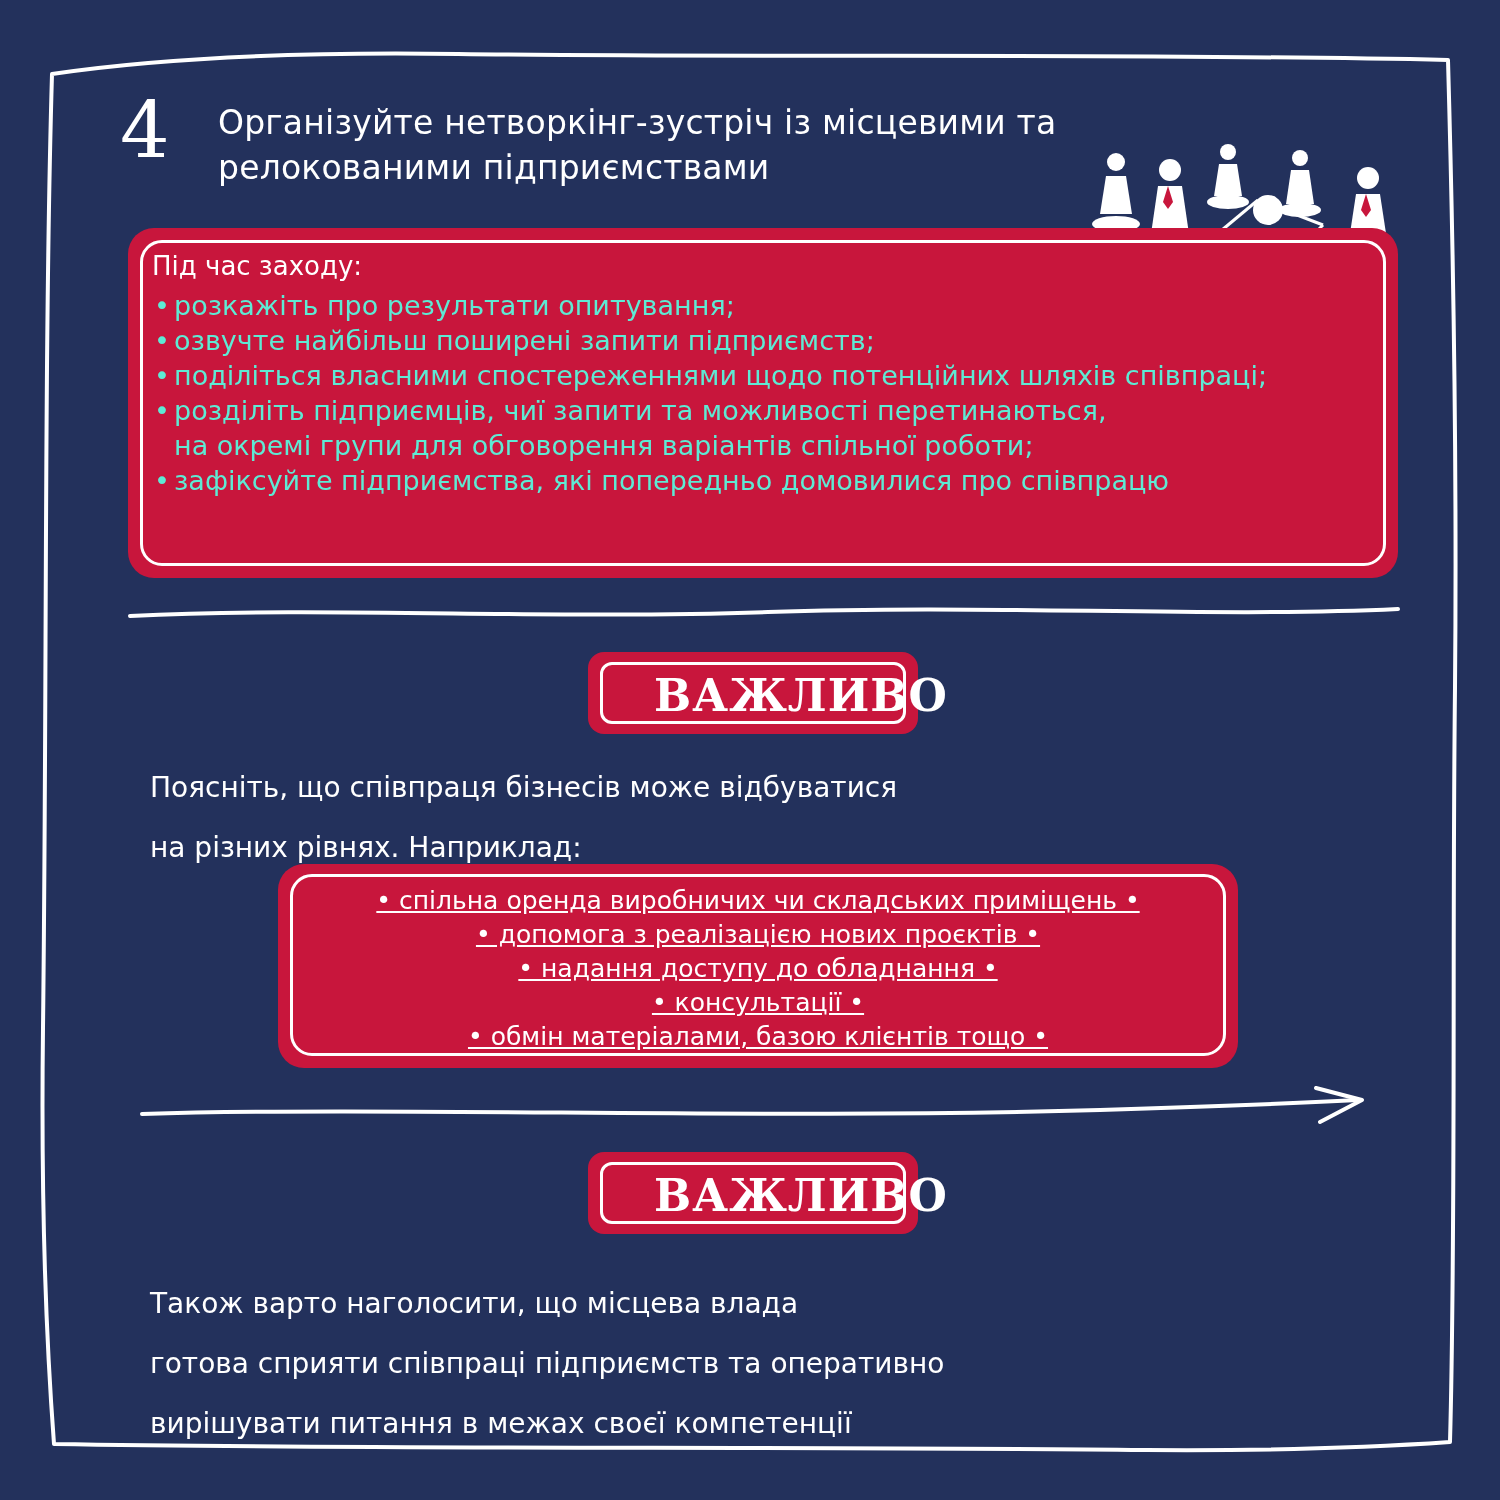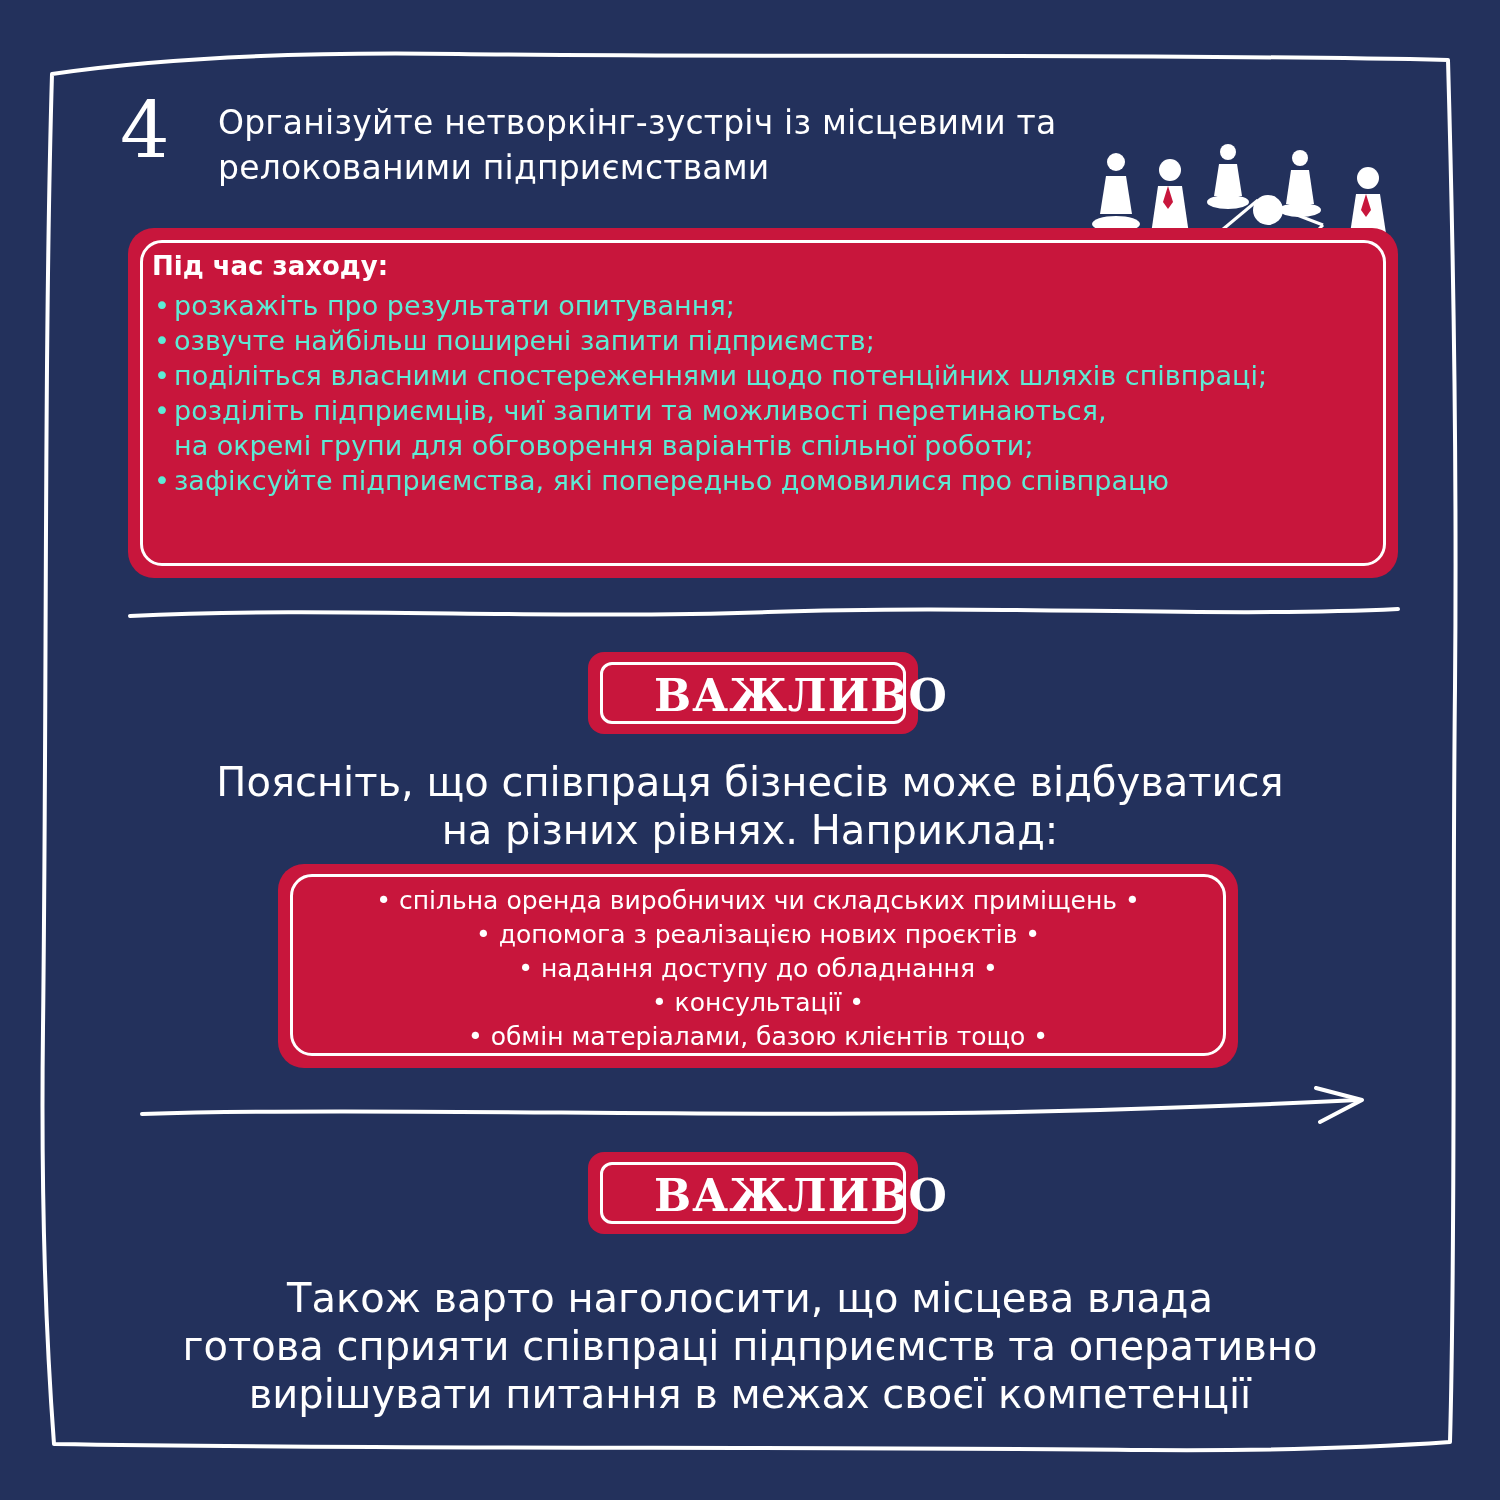--- a/index.html
+++ b/index.html
@@ -94,21 +94,20 @@
     position: absolute;
     left: 152px;
     top: 249px;
     width: 1230px;
   }
   .list-lead {
     font-size: 26px;
     line-height: 34px;
     margin-bottom: 5px;
     color: #ffffff;
-    font-weight: bold;
   }
   .list-item {
     font-size: 27px;
     line-height: 35px;
     color: #5eead4;
     white-space: pre-line;
     text-indent: 0;
     padding-left: 22px;
     position: relative;
   }
@@ -165,23 +164,22 @@
   #badge1Out { left: 600px; top: 662px; width: 306px; height: 62px; }
   #badge1Txt { left: 588px; top: 670px; width: 330px; }
 
   #badge2 { left: 588px; top: 1152px; width: 330px; height: 82px; }
   #badge2Out { left: 600px; top: 1162px; width: 306px; height: 62px; }
   #badge2Txt { left: 588px; top: 1170px; width: 330px; }
 
   
   .para {
     position: absolute;
-    text-align: center;
-    font-size: 40px;
-    line-height: 48px;
+    font-size: 28px;
+    line-height: 60px;
     color: #ffffff;
     white-space: pre-line;
   }
   #para1 { left: 150px; top: 758px; width: 1200px; }
   #para2 { left: 150px; top: 1262px; width: 1200px; margin-top: 12px; }
 
   
   #exCard {
     left: 278px;
     top: 864px;
@@ -198,20 +196,21 @@
     position: absolute;
     left: 290px;
     top: 884px;
     width: 936px;
     text-align: center;
   }
   .ex-line {
     font-size: 25px;
     line-height: 34px;
     color: #ffffff;
+    text-decoration: underline;
   }
 
   
   .arrow-rule {
     position: absolute;
     left: 140px;
     top: 1086px;
     width: 1240px;
     height: 50px;
   }

